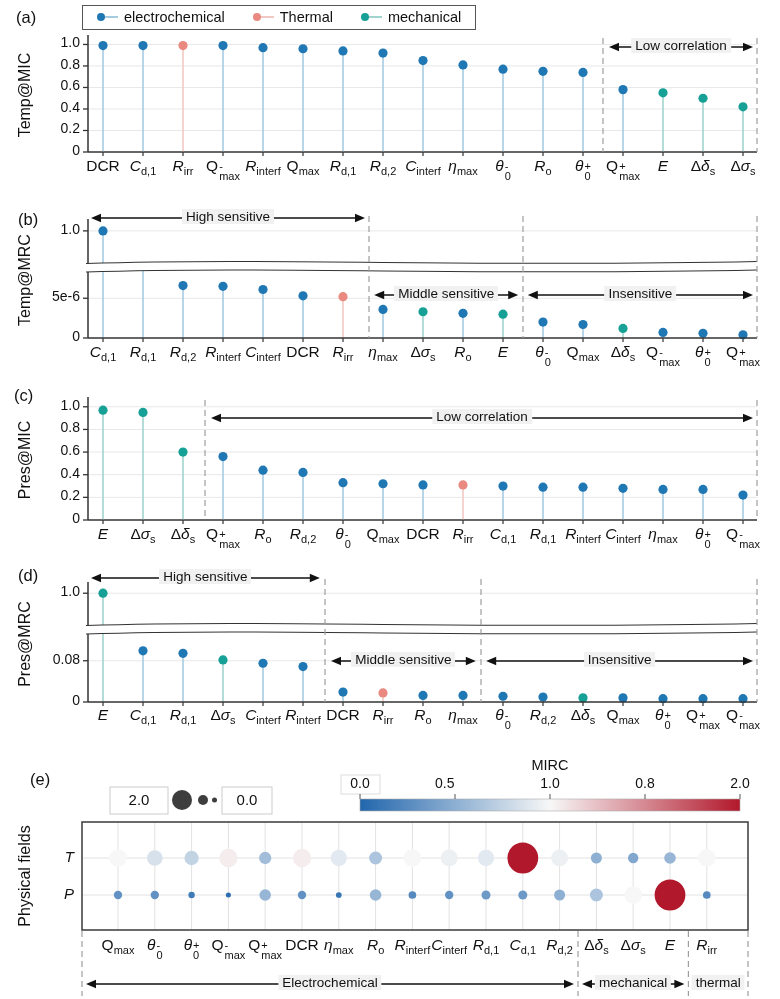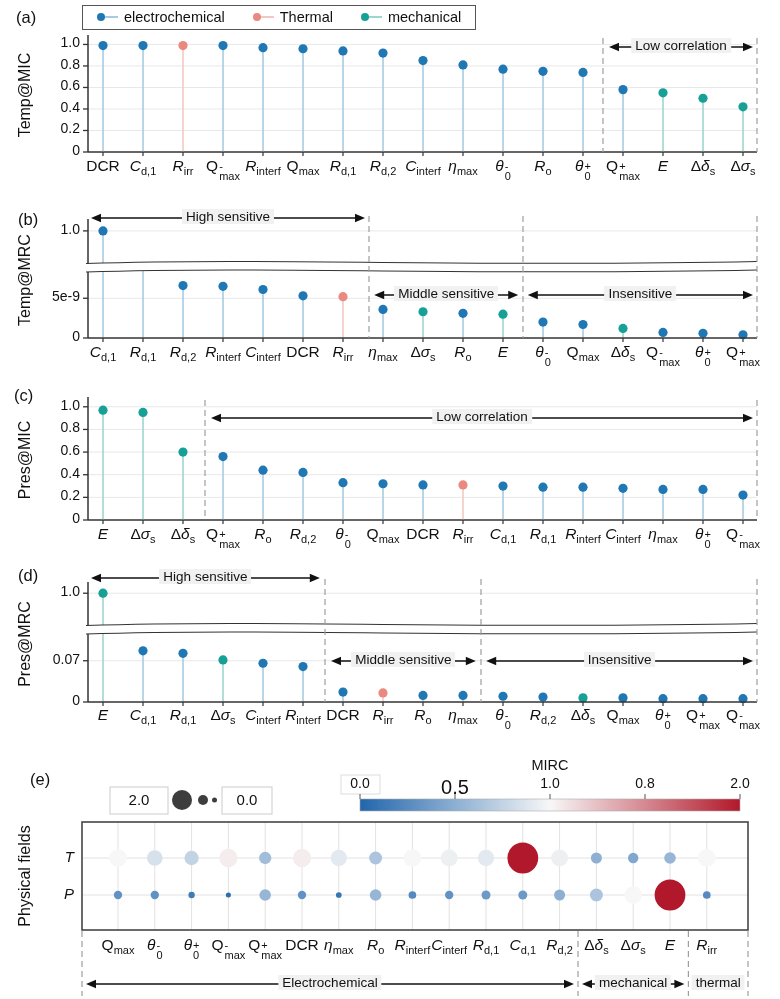--- a/index.html
+++ b/index.html
@@ -423,21 +423,21 @@
       <div style="left: 498px; top: 157px; width: 90px; text-align: center; font-size: 15.5px;"><i>R</i><sub>o</sub></div>
       <div style="left: 538px; top: 157px; width: 90px; text-align: center; font-size: 15.5px;"><i>θ</i><span class="stk"><sup>+</sup><sub>0</sub></span></div>
       <div style="left: 578px; top: 157px; width: 90px; text-align: center; font-size: 15.5px;">Q<span class="stk"><sup>+</sup><sub>max</sub></span></div>
       <div style="left: 618px; top: 157px; width: 90px; text-align: center; font-size: 15.5px;"><i>E</i></div>
       <div style="left: 658px; top: 157px; width: 90px; text-align: center; font-size: 15.5px;">Δ<i>δ</i><sub>s</sub></div>
       <div style="left: 698px; top: 157px; width: 90px; text-align: center; font-size: 15.5px;">Δ<i>σ</i><sub>s</sub></div>
       <div style="left: -48px; top: 84px; width: 150px; height: 22px; text-align: center; font-size: 16px; transform: rotate(-90deg);">Temp@MIC</div>
       <div style="left: 16px; top: 8px; font-size: 16.5px;">(a)</div>
       <div style="left: 32px; top: 221.889px; width: 48px; text-align: right; font-size: 14px;">1.0</div>
       <div style="left: 32px; top: 329px; width: 48px; text-align: right; font-size: 14px;">0</div>
-      <div style="left: 32px; top: 289.256px; width: 48px; text-align: right; font-size: 14px;">5e-9</div>
+      <div style="left: 32px; top: 289.256px; width: 48px; text-align: right; font-size: 14px;">5e-6</div>
       <div style="left: 228px; top: 209px; transform: translateX(-50%); font-size: 13.5px; background: rgb(241, 241, 241); padding: 0px 4px;">High sensitive</div>
       <div style="left: 446.2px; top: 286px; transform: translateX(-50%); font-size: 13.5px; background: rgb(241, 241, 241); padding: 0px 4px;">Middle sensitive</div>
       <div style="left: 640.4px; top: 286px; transform: translateX(-50%); font-size: 13.5px; background: rgb(241, 241, 241); padding: 0px 4px;">Insensitive</div>
       <div style="left: 58px; top: 343px; width: 90px; text-align: center; font-size: 15.5px;"><i>C</i><sub>d,1</sub></div>
       <div style="left: 98px; top: 343px; width: 90px; text-align: center; font-size: 15.5px;"><i>R</i><sub>d,1</sub></div>
       <div style="left: 138px; top: 343px; width: 90px; text-align: center; font-size: 15.5px;"><i>R</i><sub>d,2</sub></div>
       <div style="left: 178px; top: 343px; width: 90px; text-align: center; font-size: 15.5px;"><i>R</i><sub>interf</sub></div>
       <div style="left: 218px; top: 343px; width: 90px; text-align: center; font-size: 15.5px;"><i>C</i><sub>interf</sub></div>
       <div style="left: 258px; top: 343px; width: 90px; text-align: center; font-size: 15.5px;">DCR</div>
       <div style="left: 298px; top: 343px; width: 90px; text-align: center; font-size: 15.5px;"><i>R</i><sub>irr</sub></div>
@@ -474,21 +474,21 @@
       <div style="left: 498px; top: 525px; width: 90px; text-align: center; font-size: 15.5px;"><i>R</i><sub>d,1</sub></div>
       <div style="left: 538px; top: 525px; width: 90px; text-align: center; font-size: 15.5px;"><i>R</i><sub>interf</sub></div>
       <div style="left: 578px; top: 525px; width: 90px; text-align: center; font-size: 15.5px;"><i>C</i><sub>interf</sub></div>
       <div style="left: 618px; top: 525px; width: 90px; text-align: center; font-size: 15.5px;"><i>η</i><sub>max</sub></div>
       <div style="left: 658px; top: 525px; width: 90px; text-align: center; font-size: 15.5px;"><i>θ</i><span class="stk"><sup>+</sup><sub>0</sub></span></div>
       <div style="left: 698px; top: 525px; width: 90px; text-align: center; font-size: 15.5px;">Q<span class="stk"><sup>-</sup><sub>max</sub></span></div>
       <div style="left: -48px; top: 449px; width: 150px; height: 22px; text-align: center; font-size: 16px; transform: rotate(-90deg);">Pres@MIC</div>
       <div style="left: 14px; top: 386px; font-size: 16.5px;">(c)</div>
       <div style="left: 32px; top: 584.222px; width: 48px; text-align: right; font-size: 14px;">1.0</div>
       <div style="left: 32px; top: 693px; width: 48px; text-align: right; font-size: 14px;">0</div>
-      <div style="left: 32px; top: 651.75px; width: 48px; text-align: right; font-size: 14px;">0.07</div>
+      <div style="left: 32px; top: 651.75px; width: 48px; text-align: right; font-size: 14px;">0.08</div>
       <div style="left: 205.4px; top: 569px; transform: translateX(-50%); font-size: 13.5px; background: rgb(241, 241, 241); padding: 0px 4px;">High sensitive</div>
       <div style="left: 403.4px; top: 652px; transform: translateX(-50%); font-size: 13.5px; background: rgb(241, 241, 241); padding: 0px 4px;">Middle sensitive</div>
       <div style="left: 619.6px; top: 652px; transform: translateX(-50%); font-size: 13.5px; background: rgb(241, 241, 241); padding: 0px 4px;">Insensitive</div>
       <div style="left: 58px; top: 706px; width: 90px; text-align: center; font-size: 15.5px;"><i>E</i></div>
       <div style="left: 98px; top: 706px; width: 90px; text-align: center; font-size: 15.5px;"><i>C</i><sub>d,1</sub></div>
       <div style="left: 138px; top: 706px; width: 90px; text-align: center; font-size: 15.5px;"><i>R</i><sub>d,1</sub></div>
       <div style="left: 178px; top: 706px; width: 90px; text-align: center; font-size: 15.5px;">Δ<i>σ</i><sub>s</sub></div>
       <div style="left: 218px; top: 706px; width: 90px; text-align: center; font-size: 15.5px;"><i>C</i><sub>interf</sub></div>
       <div style="left: 258px; top: 706px; width: 90px; text-align: center; font-size: 15.5px;"><i>R</i><sub>interf</sub></div>
       <div style="left: 298px; top: 706px; width: 90px; text-align: center; font-size: 15.5px;">DCR</div>
@@ -502,21 +502,21 @@
       <div style="left: 618px; top: 706px; width: 90px; text-align: center; font-size: 15.5px;"><i>θ</i><span class="stk"><sup>+</sup><sub>0</sub></span></div>
       <div style="left: 658px; top: 706px; width: 90px; text-align: center; font-size: 15.5px;">Q<span class="stk"><sup>+</sup><sub>max</sub></span></div>
       <div style="left: 698px; top: 706px; width: 90px; text-align: center; font-size: 15.5px;">Q<span class="stk"><sup>-</sup><sub>max</sub></span></div>
       <div style="left: -48px; top: 632.5px; width: 150px; height: 22px; text-align: center; font-size: 16px; transform: rotate(-90deg);">Pres@MRC</div>
       <div style="left: 18px; top: 566px; font-size: 16.5px;">(d)</div>
       <div style="left: 30px; top: 770px; font-size: 16.5px;">(e)</div>
       <div style="left: 112px; top: 792px; width: 54px; text-align: center; font-size: 15px;">2.0</div>
       <div style="left: 224px; top: 792px; width: 46px; text-align: center; font-size: 15px;">0.0</div>
       <div style="left: 510px; top: 757px; width: 80px; text-align: center; font-size: 14.5px;">MIRC</div>
       <div style="left: 340px; top: 776px; width: 40px; text-align: center; font-size: 14px;">0.0</div>
-      <div style="left: 435px; top: 776px; width: 40px; text-align: center; font-size: 20px;">0.5</div>
+      <div style="left: 435px; top: 776px; width: 40px; text-align: left; font-size: 14px;">0.5</div>
       <div style="left: 530px; top: 776px; width: 40px; text-align: center; font-size: 14px;">1.0</div>
       <div style="left: 625px; top: 776px; width: 40px; text-align: center; font-size: 14px;">0.8</div>
       <div style="left: 720px; top: 776px; width: 40px; text-align: center; font-size: 14px;">2.0</div>
       <div style="left: 40px; top: 849px; width: 34px; text-align: right; font-size: 15px;"><i>T</i></div>
       <div style="left: 40px; top: 886px; width: 34px; text-align: right; font-size: 15px;"><i>P</i></div>
       <div style="left: -48px; top: 865px; width: 150px; height: 22px; text-align: center; font-size: 16px; transform: rotate(-90deg);">Physical fields</div>
       <div style="left: 73px; top: 936px; width: 90px; text-align: center; font-size: 15.5px;">Q<sub>max</sub></div>
       <div style="left: 109.8px; top: 936px; width: 90px; text-align: center; font-size: 15.5px;"><i>θ</i><span class="stk"><sup>-</sup><sub>0</sub></span></div>
       <div style="left: 146.6px; top: 936px; width: 90px; text-align: center; font-size: 15.5px;"><i>θ</i><span class="stk"><sup>+</sup><sub>0</sub></span></div>
       <div style="left: 183.4px; top: 936px; width: 90px; text-align: center; font-size: 15.5px;">Q<span class="stk"><sup>-</sup><sub>max</sub></span></div>

